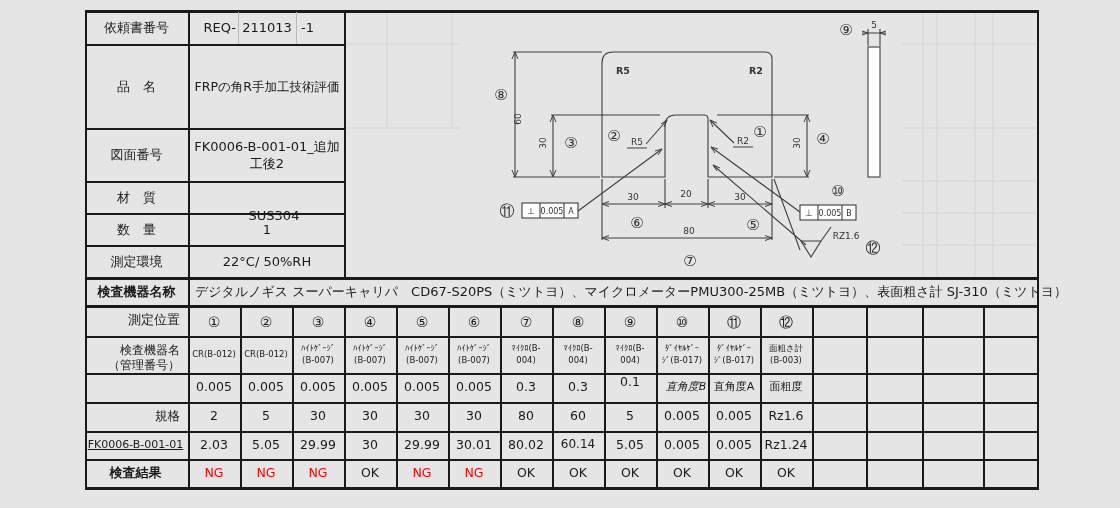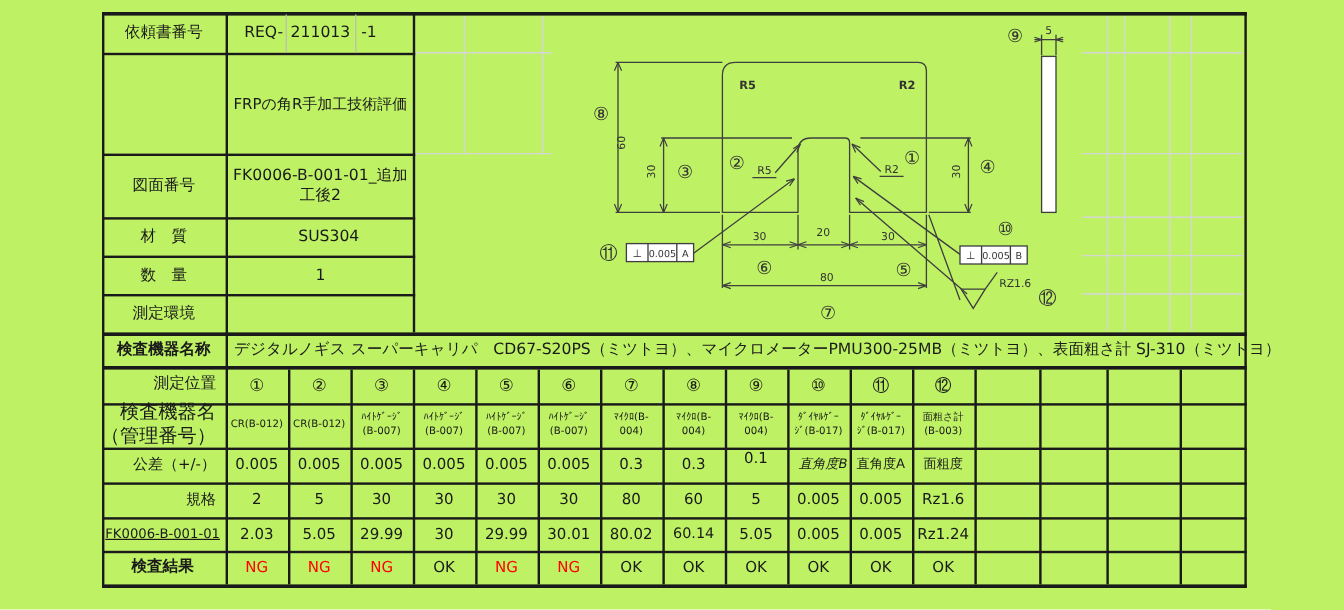--- a/index.html
+++ b/index.html
@@ -1,16 +1,16 @@
 <!DOCTYPE html>
 <html><head>
 <meta charset="utf-8">
 <style>
   html,body{margin:0;padding:0;background:#fff;}
-  #canvas{position:relative;width:1120px;height:508px;background:#bef264;overflow:hidden;
+  #canvas{position:relative;width:1120px;height:508px;background:#e5e5e5;overflow:hidden;
           font-family:"DejaVu Sans","Liberation Sans",sans-serif;color:#1a1a1a;}
   .ln{position:absolute;background:#1a1a1a;}
   .ln.gray{background:#bbbbbb;}
   .cell{position:absolute;display:flex;align-items:center;justify-content:center;
         font-size:13px;color:#1a1a1a;white-space:nowrap;line-height:1.3;}
   .cell.right{justify-content:flex-end;padding-right:6px;box-sizing:border-box;}
   .cell.left{justify-content:flex-start;padding-left:5px;box-sizing:border-box;}
   .cell.wrap{white-space:normal;text-align:center;}
   .cell.small{font-size:11px;text-decoration:underline;}
   .cell.bold{font-weight:bold;}
@@ -23,42 +23,43 @@
 </head>
 <body>
 
 <div id="canvas">
 
   <div class="cell" style="left:85px;top:12px;width:103px;height:32px;">依頼書番号</div>
   <div class="cell right" style="left:190px;top:12px;width:48px;height:32px;padding-right:2px;">REQ-</div>
   <div class="cell" style="left:238px;top:12px;width:58px;height:32px;">211013</div>
   <div class="cell left" style="left:296px;top:12px;width:48px;height:32px;">-1</div>
 
+  <div class="cell" style="left:85px;top:46px;width:103px;height:82px;">品　名</div>
   <div class="cell" style="left:190px;top:46px;width:154px;height:82px;font-size:12.5px;">FRPの角R手加工技術評価</div>
 
   <div class="cell" style="left:85px;top:130px;width:103px;height:51px;">図面番号</div>
   <div class="cell wrap" style="left:190px;top:130px;width:154px;height:51px;">FK0006-B-001-01_追加工後2</div>
 
   <div class="cell" style="left:85px;top:183px;width:103px;height:30px;">材　質</div>
-  <div class="cell" style="left:190px;top:183px;width:168px;height:30px;">SUS304</div>
+  <div class="cell" style="left:190px;top:201px;width:168px;height:30px;">SUS304</div>
 
   <div class="cell" style="left:85px;top:215px;width:103px;height:30px;">数　量</div>
   <div class="cell" style="left:190px;top:215px;width:154px;height:30px;">1</div>
 
   <div class="cell" style="left:85px;top:247px;width:103px;height:30px;">測定環境</div>
+  <div class="cell" style="left:190px;top:247px;width:154px;height:30px;">22°C/ 50%RH</div>
 
   <div class="cell" style="left:85px;top:280px;width:103px;height:25px;font-weight:bold;">検査機器名称</div>
   <div class="cell left" style="left:190px;top:280px;width:847px;height:25px;">デジタルノギス スーパーキャリパ　CD67-S20PS（ミツトヨ）、マイクロメーターPMU300-25MB（ミツトヨ）、表面粗さ計 SJ-310（ミツトヨ）</div>
 
   <div class="cell right" style="left:85px;top:308px;width:101px;height:24px;">測定位置</div>
-  <div class="cell right col2" style="left:85px;top:336px;width:101px;height:37px;font-size:16px;align-items:flex-end;">
+  <div class="cell right col2" style="left:85px;top:336px;width:101px;height:37px;font-size:12px;align-items:flex-end;">
     <span>検査機器名</span>
     <span>（管理番号）</span>
   </div>
-  <div class="cell right" style="left:85px;top:373px;width:101px;height:29px;font-size:12.5px;">公差（+/-）</div>
   <div class="cell right" style="left:85px;top:402px;width:101px;height:29px;font-size:12.5px;">規格</div>
   <div class="cell small" style="left:85px;top:431px;width:101px;height:28px;">FK0006-B-001-01</div>
   <div class="cell bold" style="left:85px;top:459px;width:101px;height:28px;">検査結果</div>
 
   <div>
       <div class="cell" style="left: 190px; top: 308px; width: 48px; height: 28px; font-size: 14px;">①</div>
       <div class="devcell" style="left: 189px; top: 336px; width: 50px; height: 37px;">
         <div>CR(B-012)</div>
       </div>
       <div class="cell" style="left: 190px; top: 373px; width: 48px; height: 29px; font-size: 12.5px;">0.005</div>

